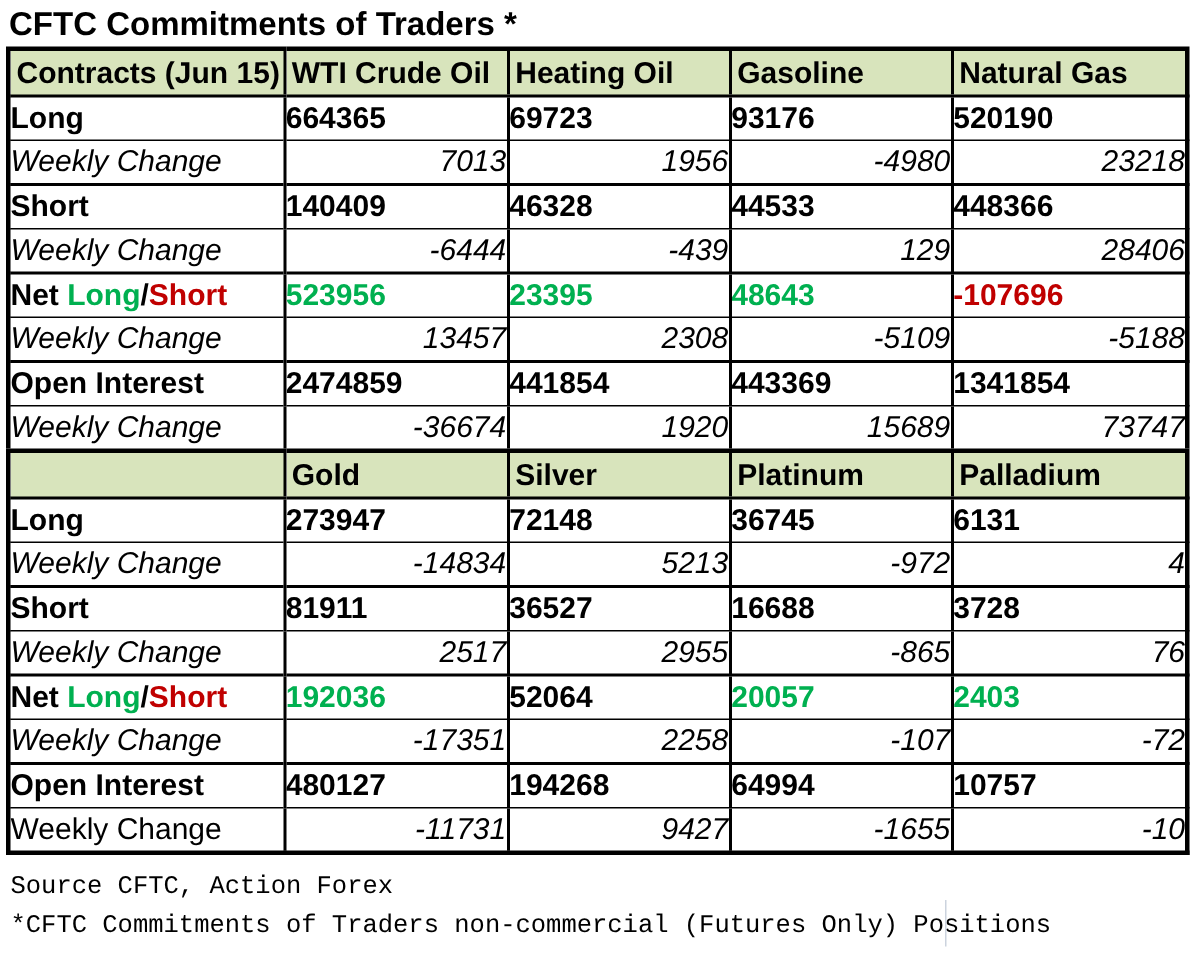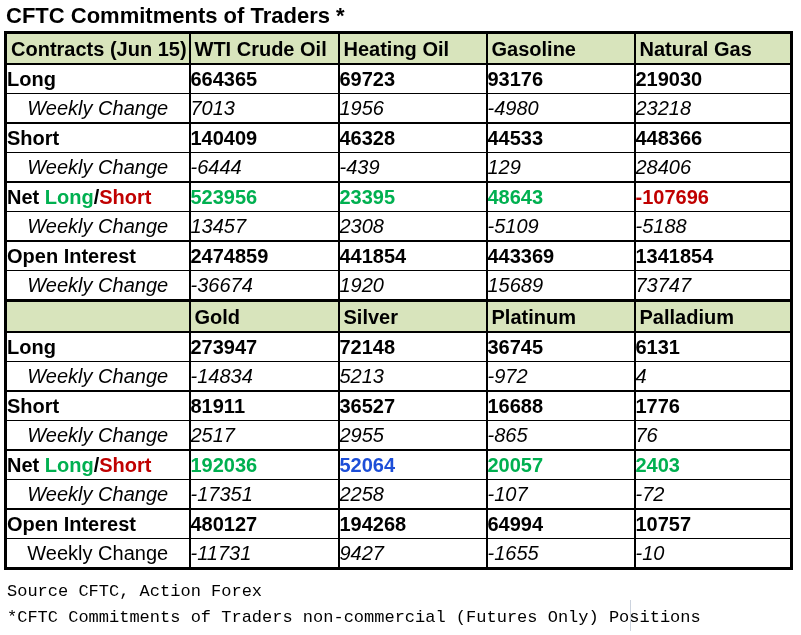--- a/index.html
+++ b/index.html
@@ -47,23 +47,23 @@
     border-top: 3px solid #000;
     border-bottom: 2px solid #000;
     height: 29px;
     padding-left: 4px;
   }
   tr.main-row td { border-top: 2px solid #000; }
   tr.change-row td { border-top: 1px solid #000; }
 
   td.label-cell { font-weight: bold; text-align: left; padding-left: 4px; }
   td.value-cell { font-weight: bold; text-align: left; padding-left: 4px; }
-  td.change-label { font-weight: normal; font-style: italic; text-align: center; padding-right: 6px; }
+  td.change-label { font-weight: normal; font-style: italic; text-align: left; padding-right: 6px; }
   td.change-label.upright { font-style: normal; }
-  td.change-value { font-weight: normal; font-style: italic; text-align: left; padding-right: 6px; }
+  td.change-value { font-weight: normal; font-style: italic; text-align: right; padding-right: 6px; }
 
   .footer { margin: 9px 0 0 7px; font-size: 17px; }
   .footer div { line-height: 26px; white-space: nowrap; font-family: Liberation Mono, monospace; }
 
   .gridline {
     position: absolute;
     left: 630px;
     top: 597px;
     width: 1px;
     height: 31px;
@@ -91,21 +91,21 @@
           <td class="">WTI Crude Oil</td>
           <td class="">Heating Oil</td>
           <td class="">Gasoline</td>
           <td class="">Natural Gas</td>
         </tr>
         <tr class="main-row">
           <td class="label-cell">Long</td>
           <td class="value-cell">664365</td>
           <td class="value-cell">69723</td>
           <td class="value-cell">93176</td>
-          <td class="value-cell">219030</td>
+          <td class="value-cell">520190</td>
         </tr>
         <tr class="change-row">
           <td class="change-label">Weekly Change</td>
           <td class="change-value">7013</td>
           <td class="change-value">1956</td>
           <td class="change-value">-4980</td>
           <td class="change-value">23218</td>
         </tr>
         <tr class="main-row">
           <td class="label-cell">Short</td>
@@ -168,33 +168,33 @@
           <td class="change-value">-14834</td>
           <td class="change-value">5213</td>
           <td class="change-value">-972</td>
           <td class="change-value">4</td>
         </tr>
         <tr class="main-row">
           <td class="label-cell">Short</td>
           <td class="value-cell">81911</td>
           <td class="value-cell">36527</td>
           <td class="value-cell">16688</td>
-          <td class="value-cell">1776</td>
+          <td class="value-cell">3728</td>
         </tr>
         <tr class="change-row">
           <td class="change-label">Weekly Change</td>
           <td class="change-value">2517</td>
           <td class="change-value">2955</td>
           <td class="change-value">-865</td>
           <td class="change-value">76</td>
         </tr>
         <tr class="main-row">
           <td class="label-cell"><span style="color: rgb(0, 0, 0);">Net </span><span style="color: rgb(0, 176, 80);">Long</span><span style="color: rgb(0, 0, 0);">/</span><span style="color: rgb(192, 0, 0);">Short</span></td>
           <td class="value-cell" style="color: rgb(0, 176, 80);">192036</td>
-          <td class="value-cell" style="color: #1d4ed8;">52064</td>
+          <td class="value-cell" style="color: #000000;">52064</td>
           <td class="value-cell" style="color: rgb(0, 176, 80);">20057</td>
           <td class="value-cell" style="color: rgb(0, 176, 80);">2403</td>
         </tr>
         <tr class="change-row">
           <td class="change-label">Weekly Change</td>
           <td class="change-value">-17351</td>
           <td class="change-value">2258</td>
           <td class="change-value">-107</td>
           <td class="change-value">-72</td>
         </tr>

